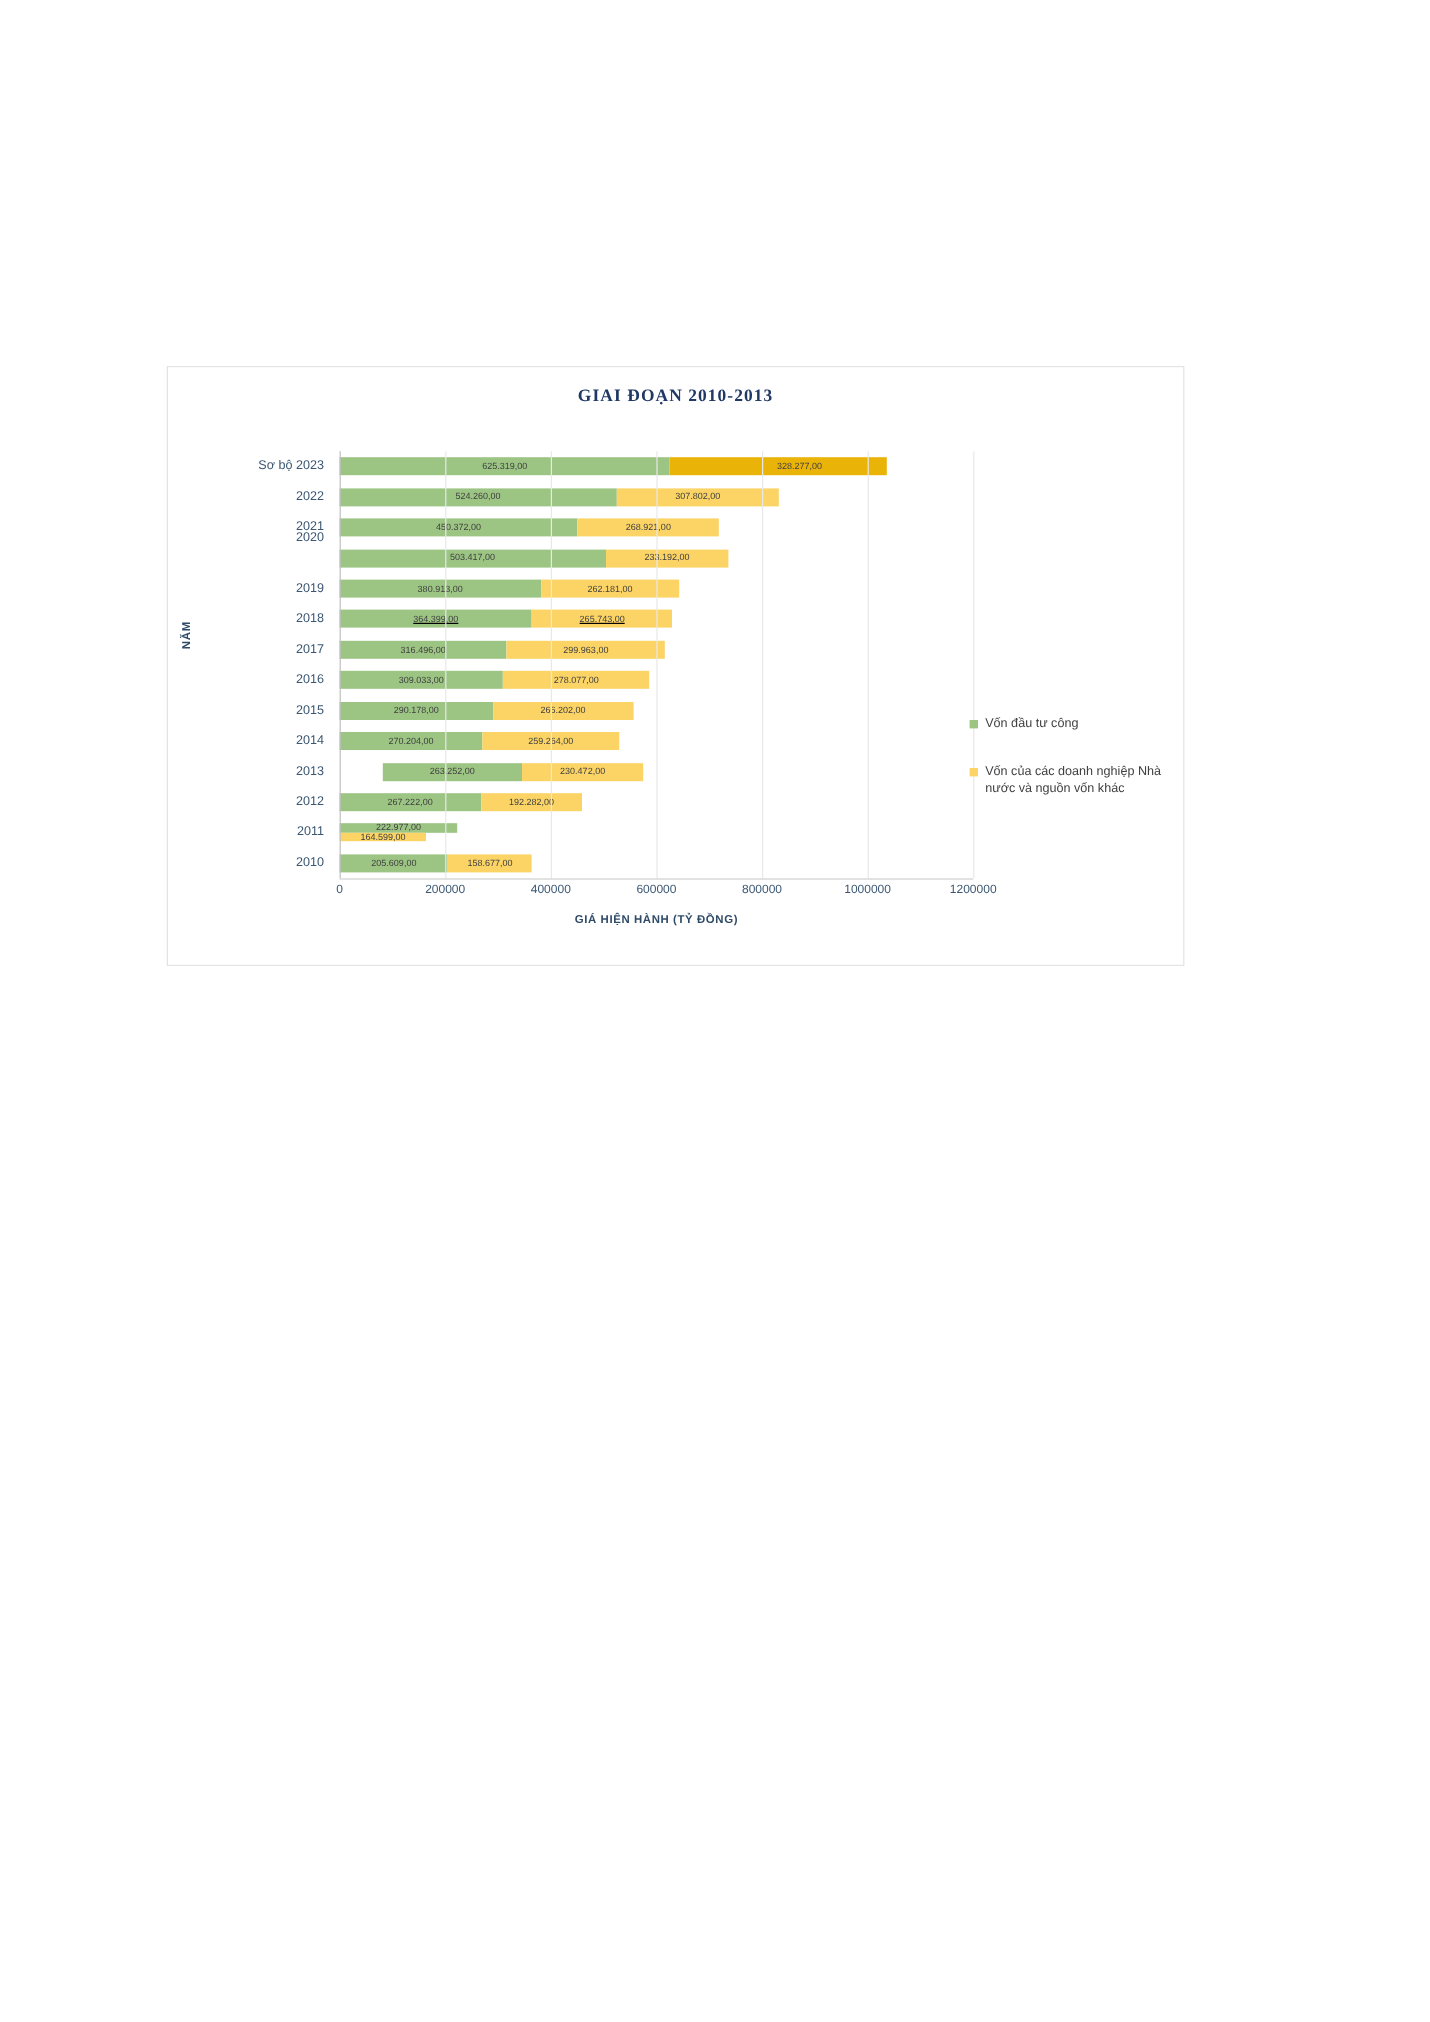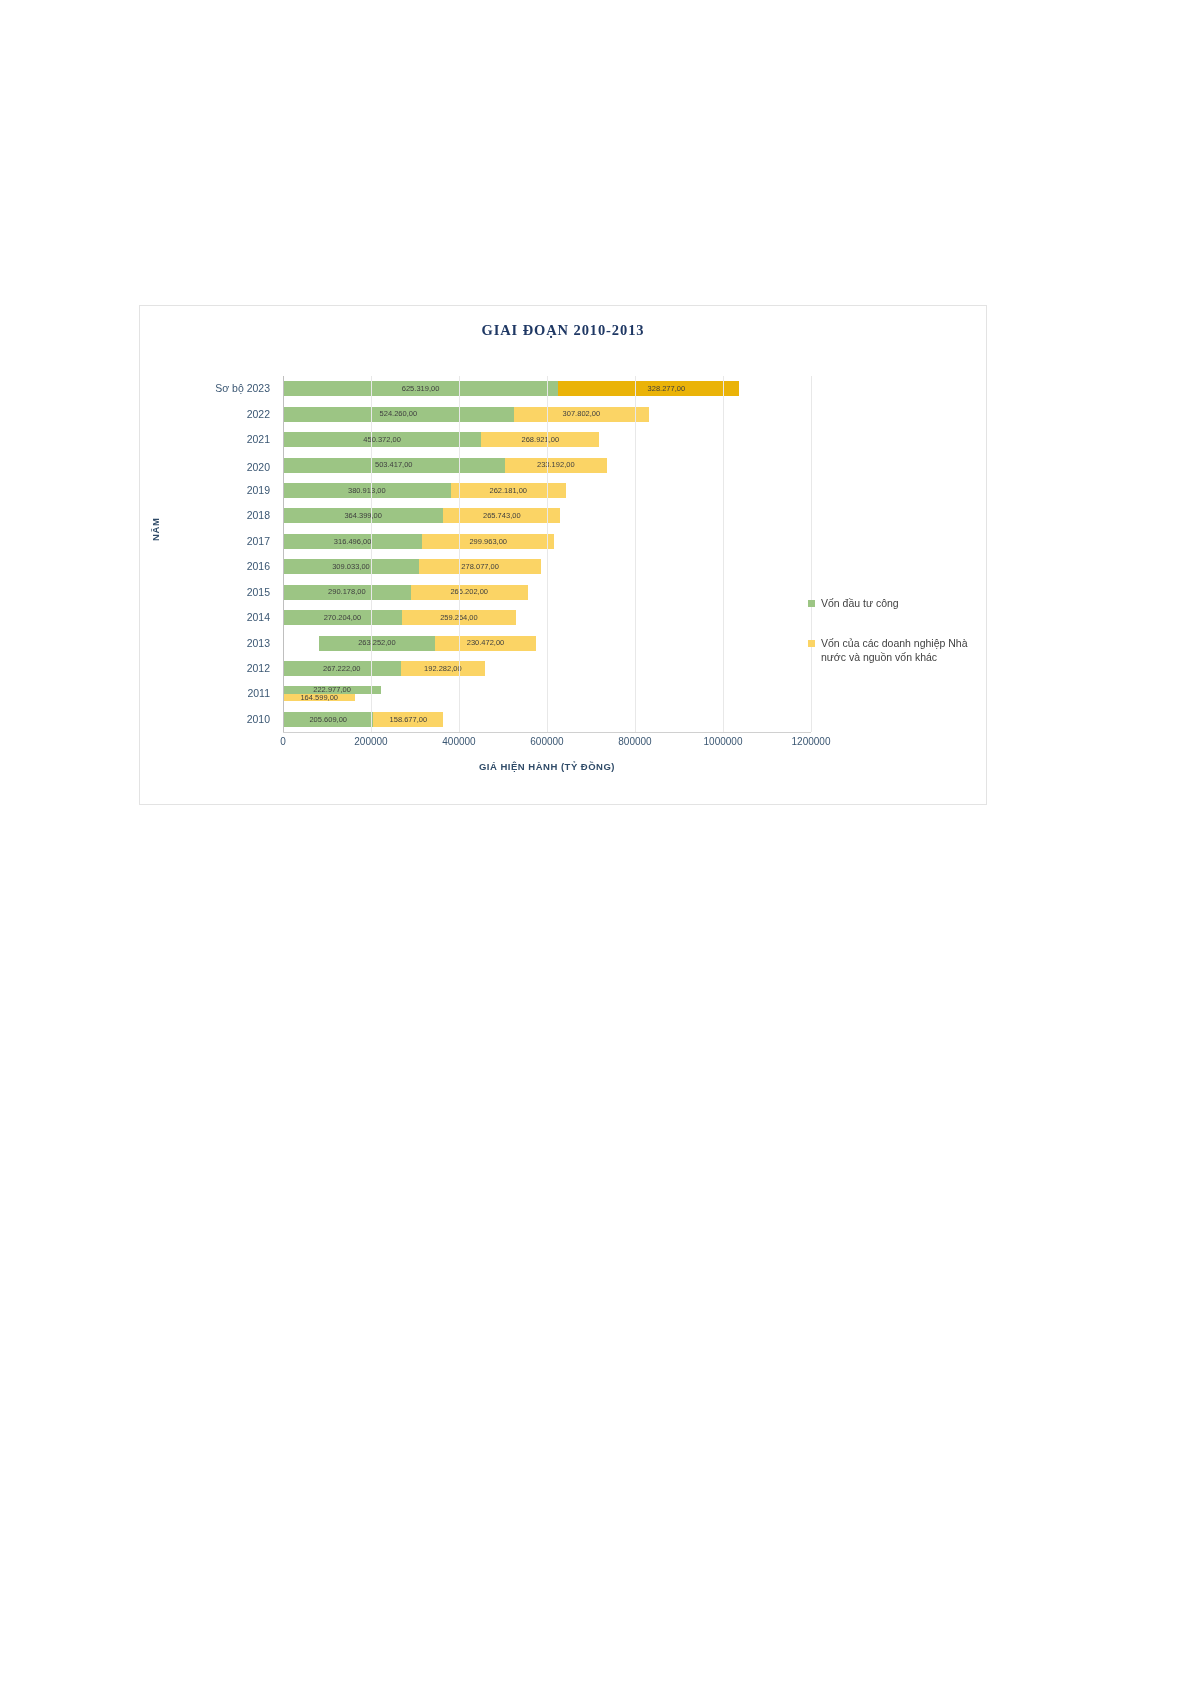--- a/index.html
+++ b/index.html
@@ -218,21 +218,21 @@
     </div>
 
     <div class="plot-wrap">
 
       <div class="yaxis-title">NĂM</div>
 
       <div class="ylabels" id="ylabels">
           <div class="ylabel" style="top: 5.21429px;">Sơ bộ 2023</div>
           <div class="ylabel" style="top: 30.6429px;">2022</div>
           <div class="ylabel" style="top: 56.0714px;">2021</div>
-          <div class="ylabel" style="top: 84px;">2020</div>
+          <div class="ylabel" style="top: 65px;">2020</div>
           <div class="ylabel" style="top: 106.929px;">2019</div>
           <div class="ylabel" style="top: 132.357px;">2018</div>
           <div class="ylabel" style="top: 157.786px;">2017</div>
           <div class="ylabel" style="top: 183.214px;">2016</div>
           <div class="ylabel" style="top: 208.643px;">2015</div>
           <div class="ylabel" style="top: 234.071px;">2014</div>
           <div class="ylabel" style="top: 259.5px;">2013</div>
           <div class="ylabel" style="top: 284.929px;">2012</div>
           <div class="ylabel" style="top: 310.357px;">2011</div>
           <div class="ylabel" style="top: 335.786px;">2010</div>
@@ -273,21 +273,21 @@
               </div>
             </div>
             <div class="row" style="top: 106.929px;">
               <div class="seg seg-public" style="width: 167.602px; background: rgb(156, 197, 132);">
                 <span class="seg-label">380.913,00</span>
               </div>
               <div class="seg seg-other" style="width: 115.36px; background: rgb(251, 212, 101);">
                 <span class="seg-label">262.181,00</span>
               </div>
             </div>
-            <div class="row" style="top: 132.357px;">
+            <div class="row" style="top: 132.357px; text-decoration: underline;">
               <div class="seg seg-public" style="width: 160.336px; background: rgb(156, 197, 132);">
                 <span class="seg-label">364.399,00</span>
               </div>
               <div class="seg seg-other" style="width: 116.927px; background: rgb(251, 212, 101);">
                 <span class="seg-label">265.743,00</span>
               </div>
             </div>
             <div class="row" style="top: 157.786px;">
               <div class="seg seg-public" style="width: 139.258px; background: rgb(156, 197, 132);">
                 <span class="seg-label">316.496,00</span>

